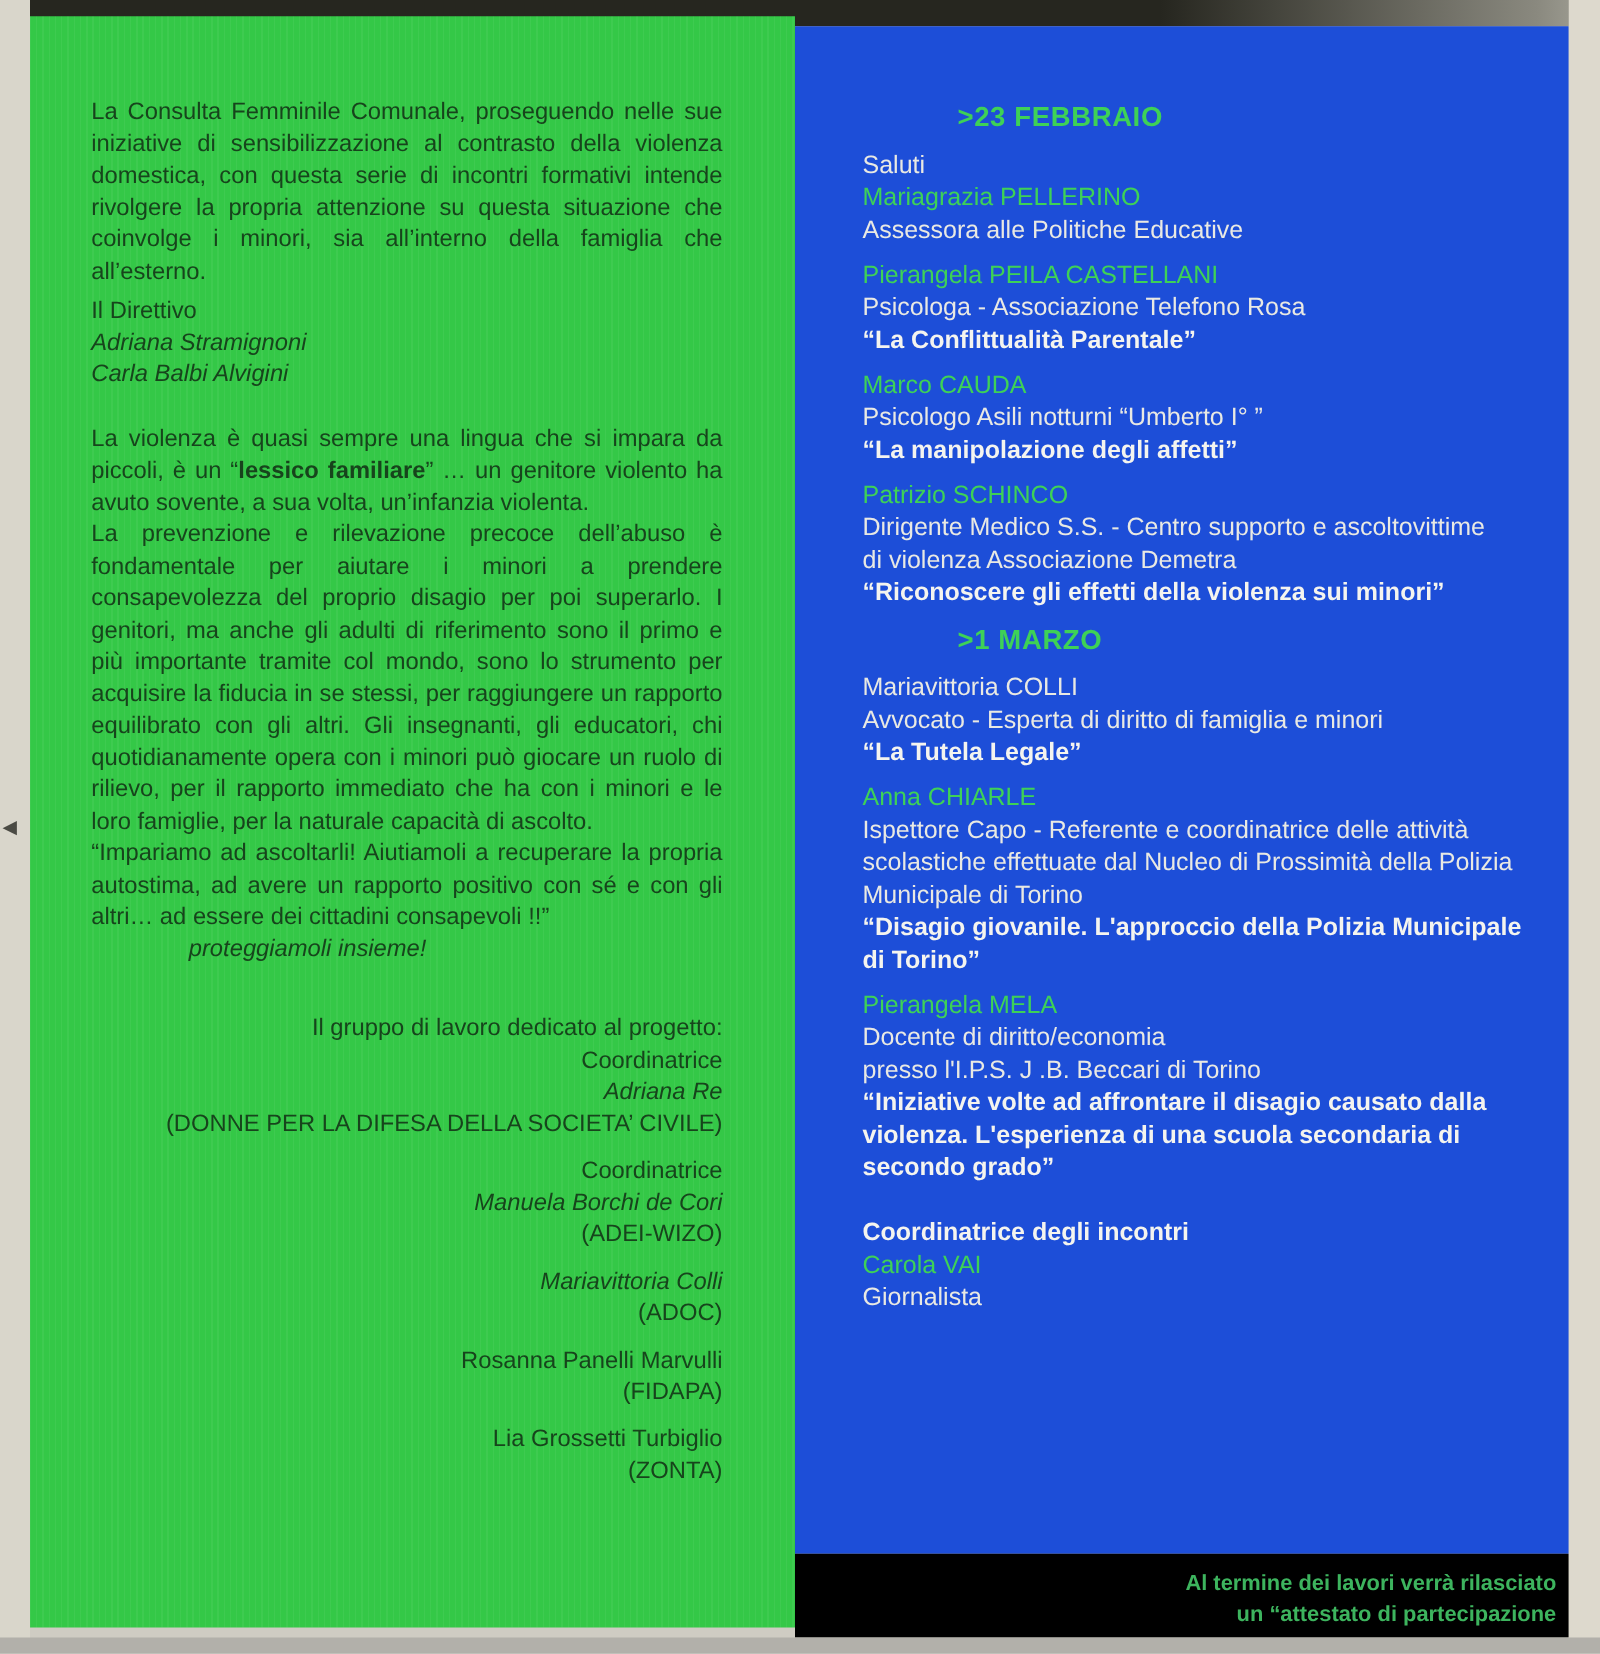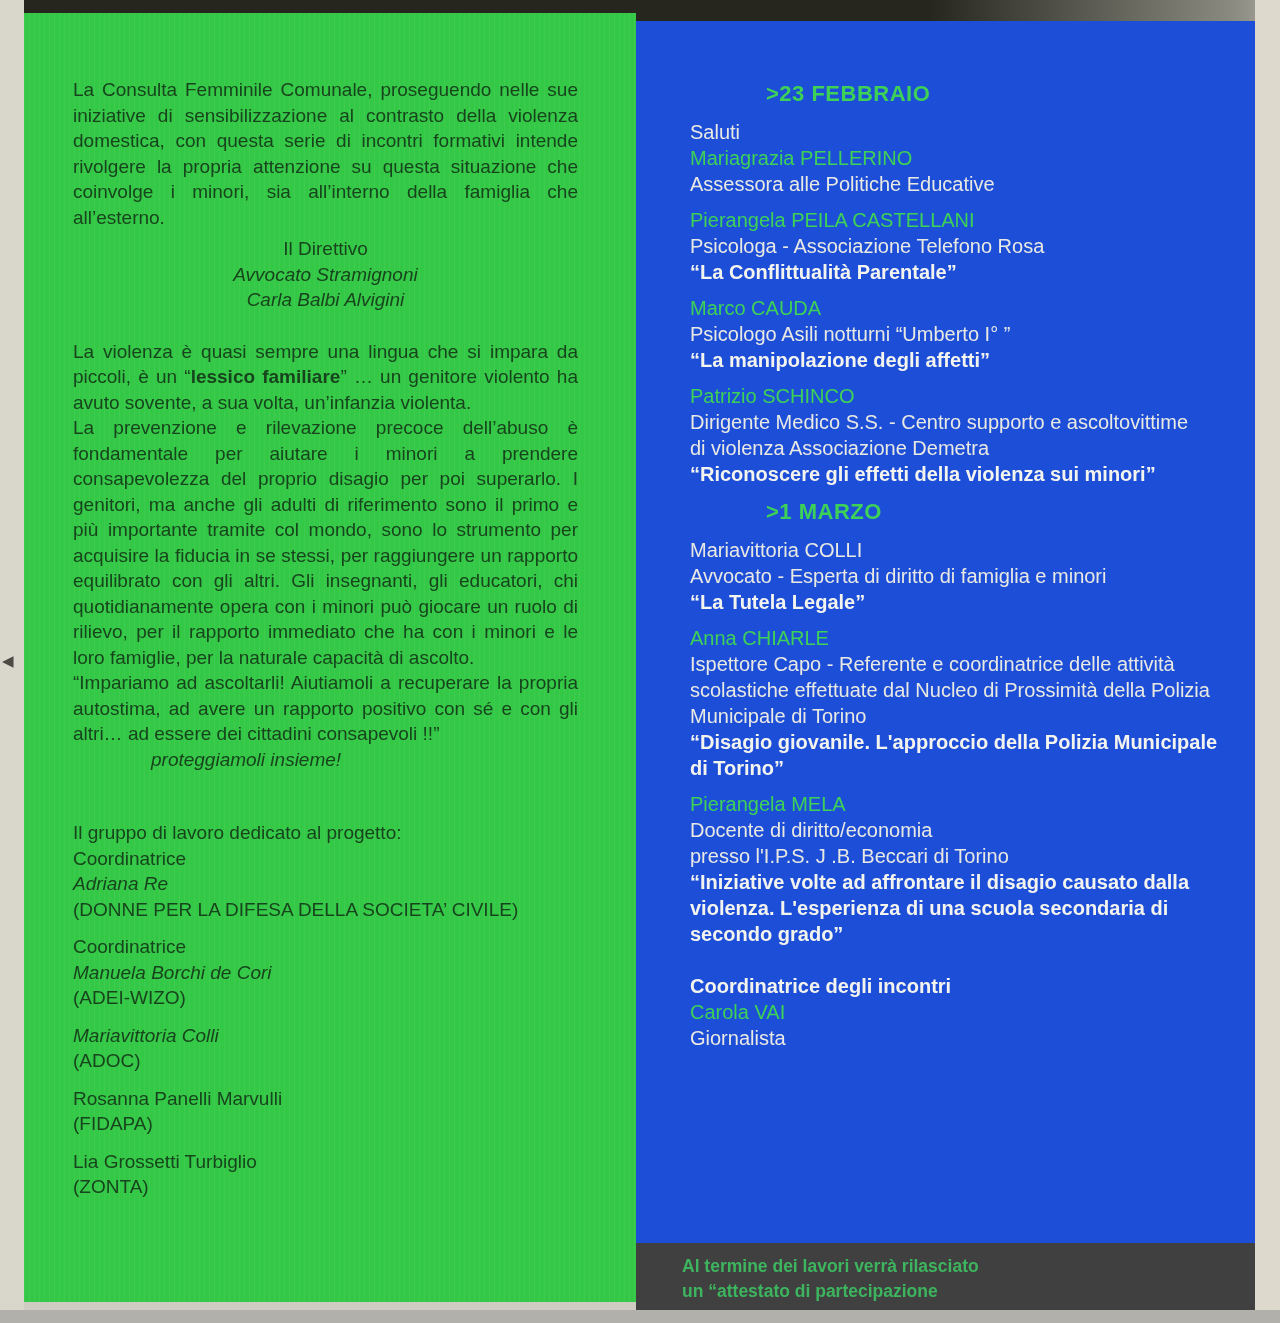--- a/index.html
+++ b/index.html
@@ -14,40 +14,40 @@
   .top-strip { position:absolute; left:24px; top:0; width:1256px; height:21px;
                background:linear-gradient(90deg,#26261f 0%,#26261f 72%,#8a897f 96%,#a6a59a 100%); }
 
   .green-panel { position:absolute; left:24px; top:13px; width:612px; height:1289px;
                  background:repeating-linear-gradient(90deg, rgba(255,255,255,.05) 0 1px, rgba(0,0,0,0) 1px 5px), #34c847;
                  overflow:hidden; }
   .green-content { position:absolute; left:49px; top:64px; width:505px;
                    color:#17441c; font-size:19px; line-height:25.5px; }
   .para { text-align:justify; }
   .bold { font-weight:bold; }
-  .sig { text-align:center; margin:6px 0 26px 0; }
+  .sig { text-align:left; margin:6px 0 26px 0; }
   .sig-names { font-style:italic; }
   .motto { font-style:italic; margin-left:78px; }
-  .wg { margin-top:48px; }
+  .wg { margin-top:38px;text-align:right; }
   .wg-group { margin-bottom:12px; }
   .wg-name.it { font-style:italic; }
 
   .black-panel { position:absolute; left:636px; top:21px; width:619px; height:1222px; background:#1d4ed8; overflow:hidden; }
   .black-content { position:absolute; left:54px; top:60px; width:548px;
                    color:#e9e9e3; font-size:20px; line-height:26px; }
   .session-date { color:#3ed157; font-weight:bold; font-size:22px; margin:0 0 12px 76px; letter-spacing:.5px; }
   .session-date.second { margin-top:12px; }
   .item { margin-bottom:10px; }
   .pname { color:#3ed157; }
   .pname.white { color:#e9e9e3; }
   .ptalk { font-weight:bold; color:#f4f4ef; }
   .coord { margin-top:26px; }
   .coord-label { font-weight:bold; color:#f4f4ef; }
 
-  .footer-box { position:absolute; left:636px; top:1243px; width:619px; height:67px; background:#404040; }
+  .footer-box { position:absolute; left:636px; top:1243px; width:619px; height:67px; background:#000000;text-align:right; }
   .footer-note { padding:11px 10px 0 46px; color:#3db45e; font-size:17.5px; line-height:25px; font-weight:bold; }
 
   .right-strip { position:absolute; left:1255px; top:0; width:25px; height:1323px; background:#ddd9cd; }
   .bottom-strip { position:absolute; left:0; top:1310px; width:1280px; height:13px; background:#b2b0aa; }
 </style>
 </head>
 <body>
 
 <div class="stage">
 
@@ -56,21 +56,21 @@
   </div>
   <div class="top-strip"></div>
 
   <div class="green-panel">
     <div class="green-content">
 
       <p class="para">La Consulta Femminile Comunale, proseguendo nelle sue iniziative di sensibilizzazione al contrasto della violenza domestica, con questa serie di incontri formativi intende rivolgere la propria attenzione su questa situazione che coinvolge i minori, sia all’interno della famiglia che all’esterno.</p>
 
       <div class="sig">
         <div>Il Direttivo</div>
-        <div class="sig-names">Avvocato Stramignoni</div>
+        <div class="sig-names">Adriana Stramignoni</div>
         <div class="sig-names">Carla Balbi Alvigini</div>
       </div>
 
       <p class="para"><span>La violenza è quasi sempre una lingua che si impara da piccoli, è un “</span><span class="bold">lessico familiare</span><span>” … un genitore violento ha avuto sovente, a sua volta, un’infanzia violenta.</span></p>
 
       <p class="para">La prevenzione e rilevazione precoce dell’abuso è fondamentale per aiutare i minori a prendere consapevolezza del proprio disagio per poi superarlo. I genitori, ma anche gli adulti di riferimento sono il primo e più importante tramite col mondo, sono lo strumento per acquisire la fiducia in se stessi, per raggiungere un rapporto equilibrato con gli altri. Gli insegnanti, gli educatori, chi quotidianamente opera con i minori può giocare un ruolo di rilievo, per il rapporto immediato che ha con i minori e le loro famiglie, per la naturale capacità di ascolto.</p>
       <p class="para">“Impariamo ad ascoltarli! Aiutiamoli a recuperare la propria autostima, ad avere un rapporto positivo con sé e con gli altri… ad essere dei cittadini consapevoli !!”</p>
       <p class="motto">proteggiamoli insieme!</p>
 
       <div class="wg">

